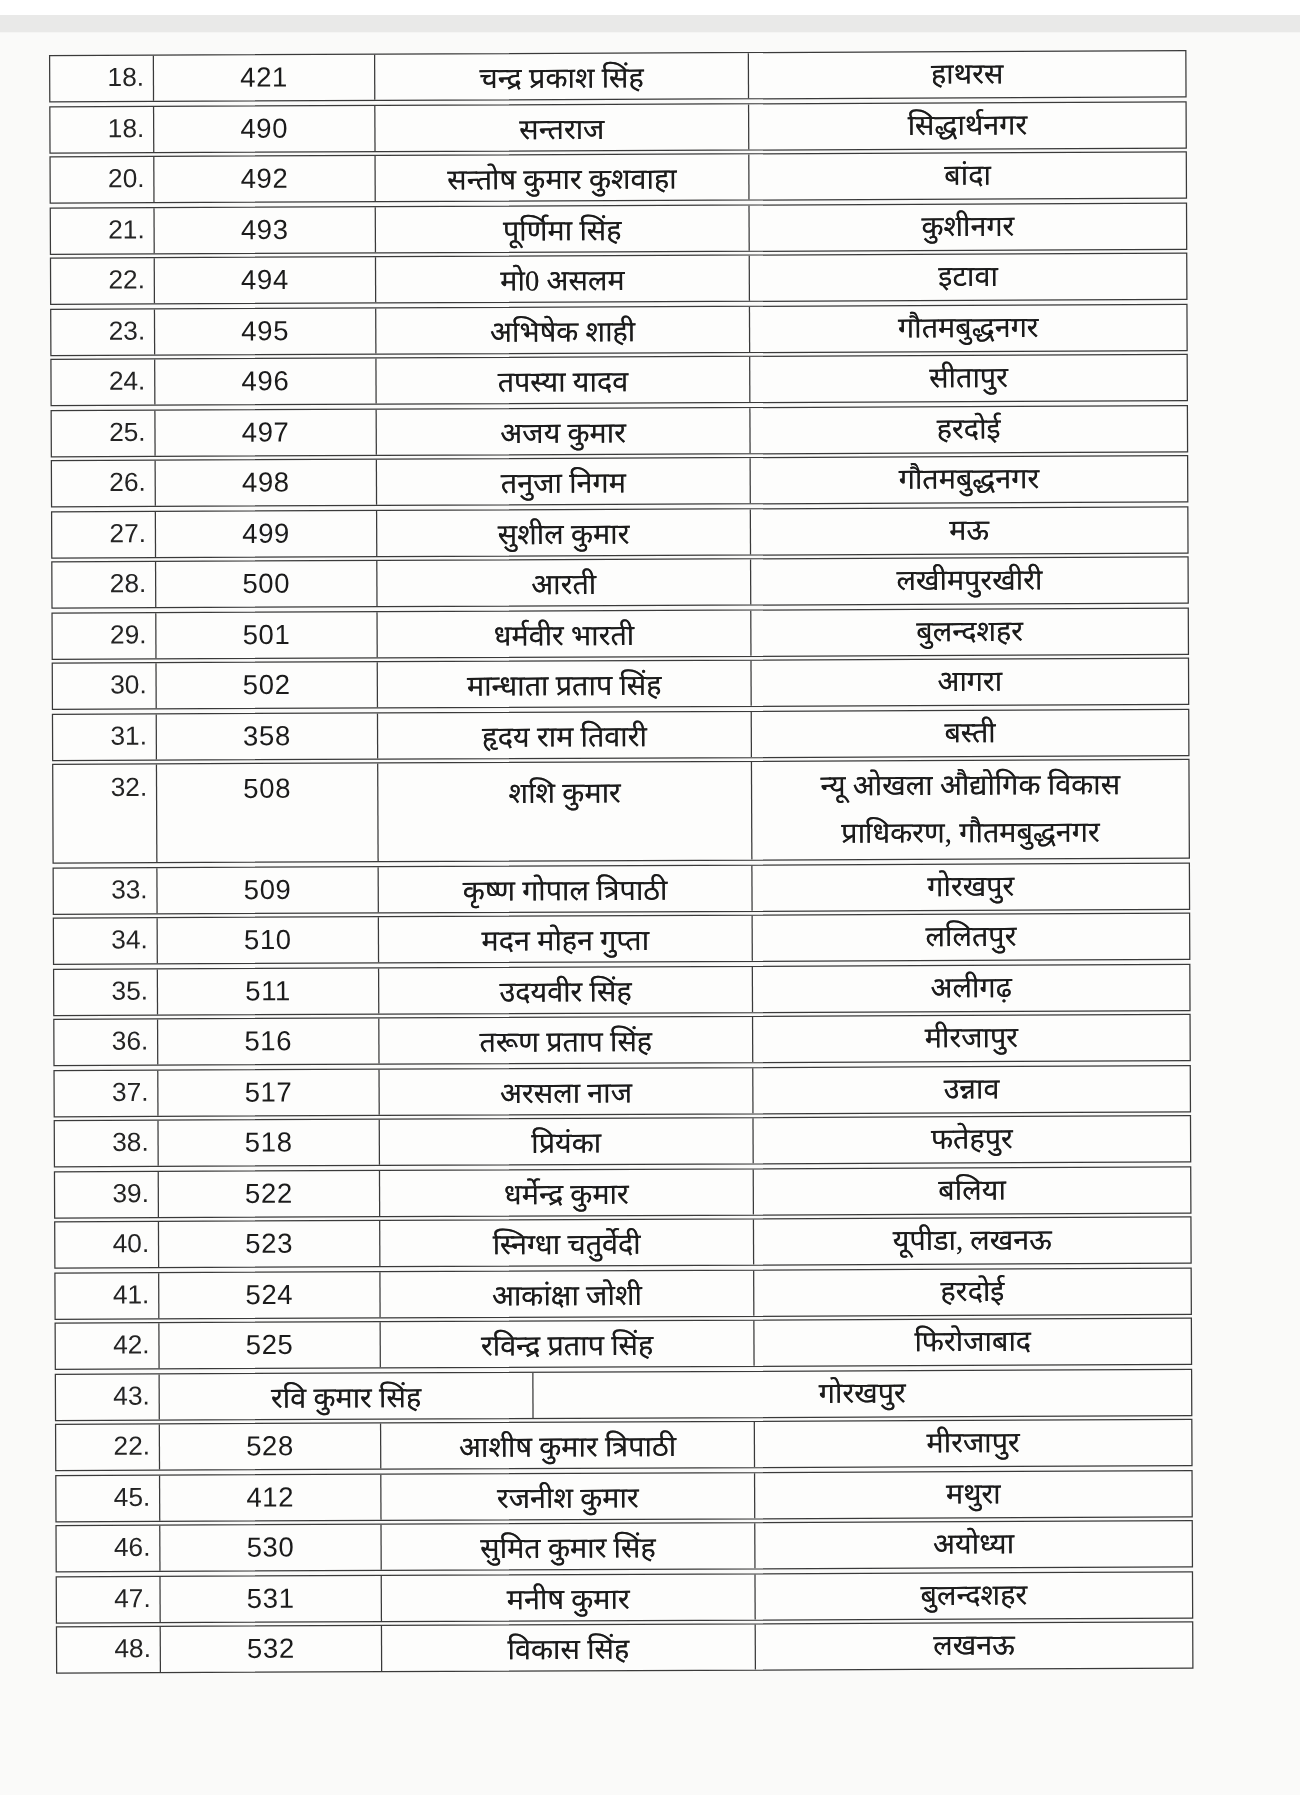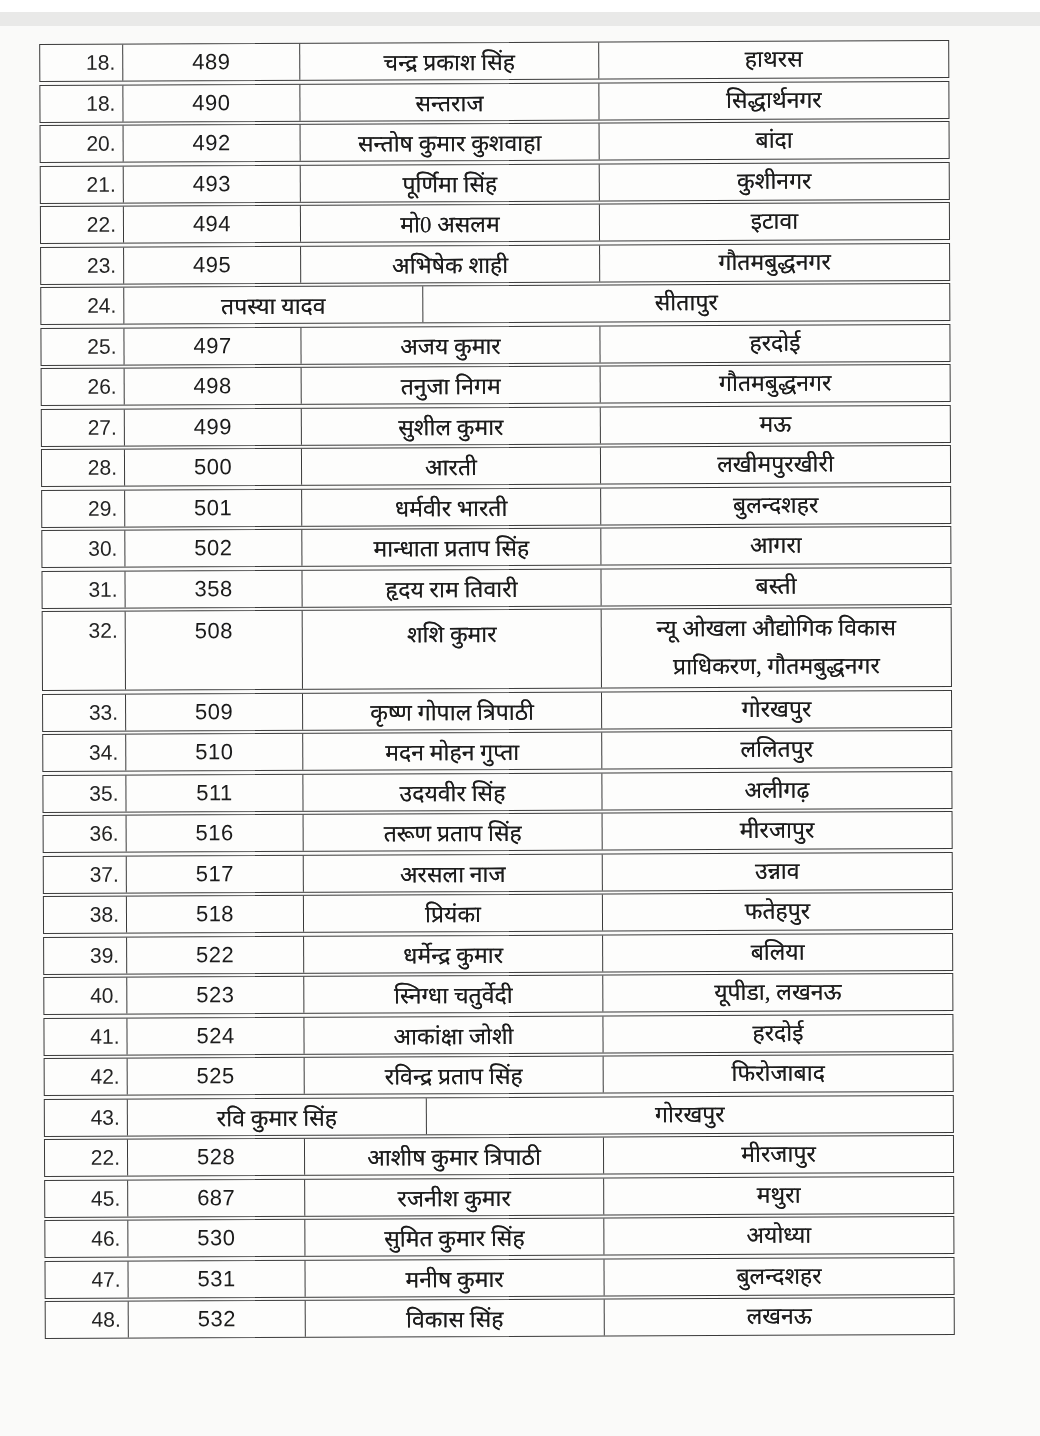--- a/index.html
+++ b/index.html
@@ -98,21 +98,21 @@
 </head>
 <body>
 
 <div class="scan-top-white"></div>
 <div class="scan-top-band"></div>
 <div class="page-area"></div>
 
 <div class="table-wrap" id="roster-table">
   <div class="row">
     <div class="cell c-sn">18.</div>
-    <div class="cell c-num">489</div>
+    <div class="cell c-num">421</div>
     <div class="cell c-name">चन्द्र प्रकाश सिंह</div>
     <div class="cell c-dist">हाथरस</div>
   </div>
 
   <div class="row">
     <div class="cell c-sn">18.</div>
     <div class="cell c-num">490</div>
     <div class="cell c-name">सन्तराज</div>
     <div class="cell c-dist">सिद्धार्थनगर</div>
   </div>
@@ -140,20 +140,21 @@
 
   <div class="row">
     <div class="cell c-sn">23.</div>
     <div class="cell c-num">495</div>
     <div class="cell c-name">अभिषेक शाही</div>
     <div class="cell c-dist">गौतमबुद्धनगर</div>
   </div>
 
   <div class="row">
     <div class="cell c-sn">24.</div>
+    <div class="cell c-num">496</div>
     <div class="cell c-name">तपस्या यादव</div>
     <div class="cell c-dist">सीतापुर</div>
   </div>
 
   <div class="row">
     <div class="cell c-sn">25.</div>
     <div class="cell c-num">497</div>
     <div class="cell c-name">अजय कुमार</div>
     <div class="cell c-dist">हरदोई</div>
   </div>
@@ -285,21 +286,21 @@
 
   <div class="row">
     <div class="cell c-sn">22.</div>
     <div class="cell c-num">528</div>
     <div class="cell c-name">आशीष कुमार त्रिपाठी</div>
     <div class="cell c-dist">मीरजापुर</div>
   </div>
 
   <div class="row">
     <div class="cell c-sn">45.</div>
-    <div class="cell c-num">687</div>
+    <div class="cell c-num">412</div>
     <div class="cell c-name">रजनीश कुमार</div>
     <div class="cell c-dist">मथुरा</div>
   </div>
 
   <div class="row">
     <div class="cell c-sn">46.</div>
     <div class="cell c-num">530</div>
     <div class="cell c-name">सुमित कुमार सिंह</div>
     <div class="cell c-dist">अयोध्या</div>
   </div>

